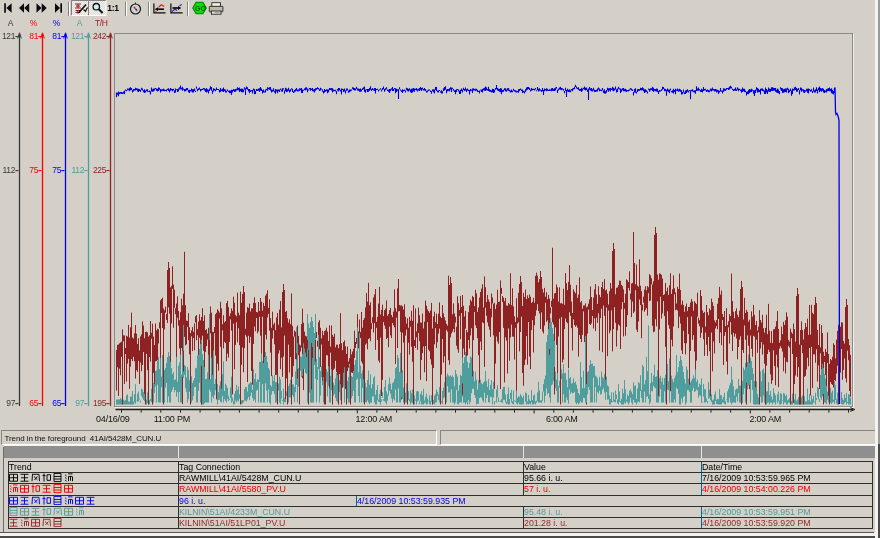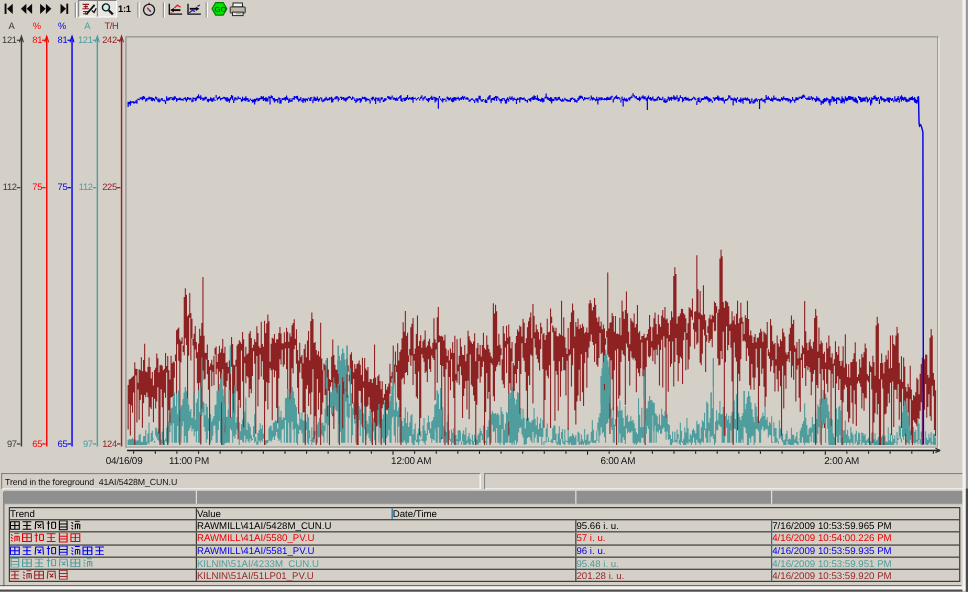--- a/index.html
+++ b/index.html
@@ -176,39 +176,40 @@
 <div class="axl" style="right:818.8px;top:31.8px;color:#0000ee">81</div>
 <div class="axl" style="right:818.8px;top:165.8px;color:#0000ee">75</div>
 <div class="axl" style="right:818.8px;top:399.3px;color:#0000ee">65</div>
 <div class="axu" style="right:785.7px;top:18.6px;color:#4f9d9d">A</div>
 <div class="axl" style="right:795.8px;top:31.8px;color:#4f9d9d">121</div>
 <div class="axl" style="right:795.8px;top:165.8px;color:#4f9d9d">112</div>
 <div class="axl" style="right:795.8px;top:399.3px;color:#4f9d9d">97</div>
 <div class="axu" style="right:763.7px;top:18.6px;color:#8e2424">T/H</div>
 <div class="axl" style="right:773.8px;top:31.8px;color:#8e2424">242</div>
 <div class="axl" style="right:773.8px;top:165.8px;color:#8e2424">225</div>
-<div class="axl" style="right:773.8px;top:399.3px;color:#8e2424">124</div>
+<div class="axl" style="right:773.8px;top:399.3px;color:#8e2424">195</div>
 <div class="tl" style="left:49.5px;top:414.6px">04/16/09</div>
 <div class="tl" style="left:110px;top:414.6px">11:00 PM</div>
 <div class="tl" style="left:312px;top:414.6px">12:00 AM</div>
 <div class="tl" style="left:497.5px;top:414.6px">6:00 AM</div>
 <div class="tl" style="left:701px;top:414.6px">2:00 AM</div>
 <div class="tl" style="left:828px;top:414.2px;font-size:9.5px">A</div>
 <div class="sb" style="left:0.5px;width:434.5px">
     <div class="sbtxt">Trend in the foreground  41AI/5428M_CUN.U</div>
   </div>
 <div class="sb" style="left:440px;width:435.5px"></div>
 <div id="band">
     <div style="position:absolute;left:173.5px;top:0;width:1px;height:11.5px;background:#e8e6e0"></div>
 <div style="position:absolute;left:518.5px;top:0;width:1px;height:11.5px;background:#e8e6e0"></div>
 <div style="position:absolute;left:696.5px;top:0;width:1px;height:11.5px;background:#e8e6e0"></div>
   </div>
 <div id="tbl">
     <div class="trow th">
       <div class="c1">Trend</div>
+      <div class="c2">Tag Connection</div>
       <div class="c3">Value</div>
       <div class="c4">Date/Time</div>
     </div>
     <div class="trow" style="color:#000000">
       <div class="c1"><svg width="65" height="9.5" viewBox="0 0 65 11" preserveAspectRatio="none" style="vertical-align:-0.5px">
           <g stroke="#000000" stroke-width="1" fill="none">
             <path d="M0.5 1.5 H8.5 V9.5 H0.5 Z M0.5 5.5 H8.5 M4.5 1.5 V9.5"></path>
             <path d="M11.5 1.5 H19.5 M12 5.5 H19 M11.5 9.5 H19.5 M15.5 1.5 V9.5"></path>
             <path d="M23 1.5 H30 L30.5 9.5 M23.5 1.5 L23 9.5 M25 4 L28.5 8 M28.5 4 L25.5 8"></path>
             <path d="M35 0.5 V10 M33.5 3 H36.5 M38 2 V8.5 M41.5 2 V8.5 M38 2 H41.5 M38 8.5 H41.5"></path>
@@ -241,21 +242,20 @@
             <path d="M0.5 1.5 H8.5 V9.5 H0.5 Z M0.5 5.5 H8.5 M4.5 1.5 V9.5"></path>
             <path d="M11.5 1.5 H19.5 M12 5.5 H19 M11.5 9.5 H19.5 M15.5 1.5 V9.5"></path>
             <path d="M23 1.5 H30 L30.5 9.5 M23.5 1.5 L23 9.5 M25 4 L28.5 8 M28.5 4 L25.5 8"></path>
             <path d="M35 0.5 V10 M33.5 3 H36.5 M38 2 V8.5 M41.5 2 V8.5 M38 2 H41.5 M38 8.5 H41.5"></path>
             <path d="M45 0.5 H52 V10 H45 Z M45 4 H52 M45 7 H52"></path>
             <path d="M56 2 L57.5 3.5 M56 5 L57.5 6.5 M56 8 L57.5 9.5 M59 1 H63.5 M59.5 4 H63 M59.5 4 V9.5 M61.5 4 V9 M63.5 4 V9.5"></path>
             <path d="M66.5 1.5 H74.5 V9.5 H66.5 Z M66.5 5.5 H74.5 M70.5 1.5 V9.5"></path>
             <path d="M77.5 1.5 H85.5 M78 5.5 H85 M77.5 9.5 H85.5 M81.5 1.5 V9.5"></path>
           </g>
         </svg></div>
-      <div class="c2">RAWMILL\41AI/5581_PV.U</div>
       <div class="c3">96 i. u.</div>
       <div class="c4">4/16/2009 10:53:59.935 PM</div>
     </div>
     <div class="trow" style="color:#4f9d9d">
       <div class="c1"><svg width="76" height="9.5" viewBox="0 0 76 11" preserveAspectRatio="none" style="vertical-align:-0.5px">
           <g stroke="#4f9d9d" stroke-width="1" fill="none">
             <path d="M1 0.5 H8 V10 H1 Z M1 4 H8 M1 7 H8"></path>
             <path d="M11.5 1.5 H19.5 V9.5 H11.5 Z M11.5 5.5 H19.5 M15.5 1.5 V9.5"></path>
             <path d="M22.5 1.5 H30.5 M23 5.5 H30 M22.5 9.5 H30.5 M26.5 1.5 V9.5"></path>
             <path d="M35 0.5 V10 M33.5 3 H36.5 M38 2 V8.5 M41.5 2 V8.5 M38 2 H41.5 M38 8.5 H41.5"></path>

